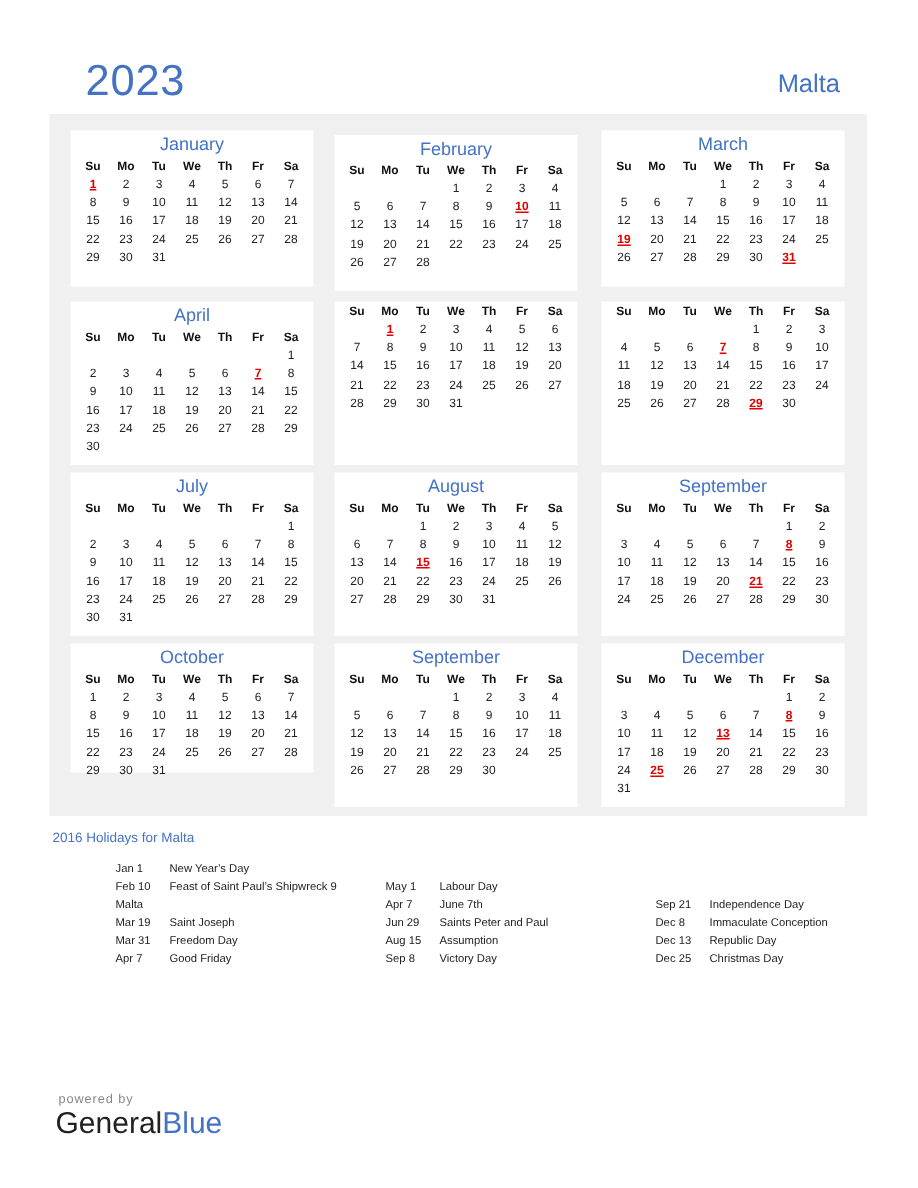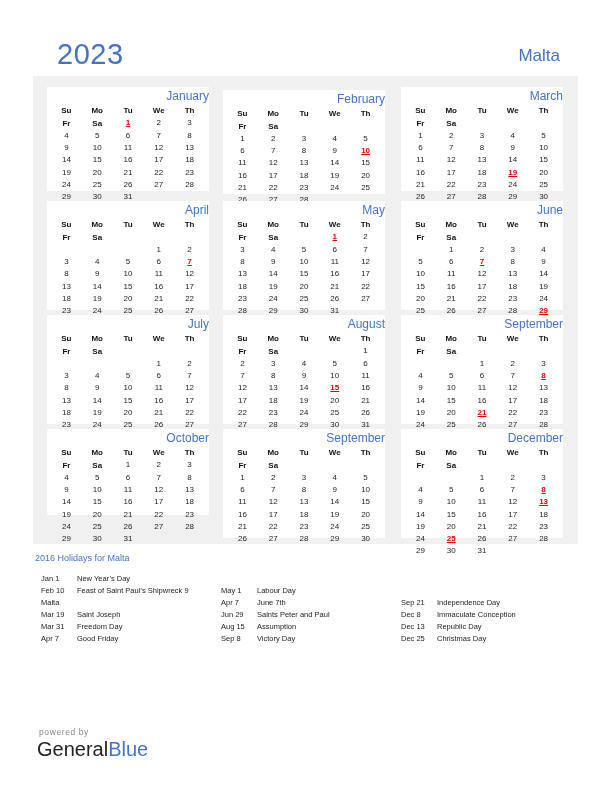--- a/index.html
+++ b/index.html
@@ -1,28 +1,28 @@
 <!DOCTYPE html>
 <html><head>
 <meta charset="utf-8">
 <style>
   html, body { margin:0; padding:0; background:#ffffff; }
   body { width:612px; height:792px; position:relative; overflow:hidden; font-family:"Liberation Sans", sans-serif; color:#222; }
   .year { position:absolute; left:57px; top:38px; font-size:29px; color:#4472C4; letter-spacing:0.5px; }
   .country { position:absolute; right:52px; top:46px; font-size:17px; color:#4472C4; }
   .panel { position:absolute; left:33px; top:76px; width:545px; height:468px; background:#f0f0f0; }
   .month { position:absolute; width:162px; background:#ffffff; }
-  .month .mname { text-align:right; font-size:12px; color:#4472C4; height:15px; line-height:15px; margin-top:2px; }
-  .grid { display:grid; grid-template-columns:repeat(5, 1fr); padding:0 4px; }
+  .month .mname { text-align:center; font-size:12px; color:#4472C4; height:15px; line-height:15px; margin-top:2px; }
+  .grid { display:grid; grid-template-columns:repeat(7, 1fr); padding:0 4px; }
   .grid .hd { font-size:8px; font-weight:bold; text-align:center; height:13px; line-height:13px; color:#111; }
   .grid .d { font-size:8px; text-align:center; height:12.2px; line-height:12.2px; color:#222; }
   .grid .d.hol { color:#e00000; font-weight:bold; text-decoration:underline; }
   .hol-title { position:absolute; left:35px; top:553px; font-size:9px; color:#4472C4; }
   .hol-col { position:absolute; font-size:7.5px; color:#222; }
-  .hol-row { height:12px; line-height:12px; white-space:nowrap; }
+  .hol-row { height:12px; line-height:12px; white-space:nowrap;margin-left:36px; }
   .hol-row .dt { display:inline-block; width:36px; }
   .footer { position:absolute; left:37px; top:727px; }
   .footer .pb { font-size:8.5px; color:#888; letter-spacing:0.6px; margin-left:2px; }
   .footer .brand { font-size:20px; margin-top:1px; }
   .footer .gen { color:#222; }
   .footer .blu { color:#4472C4; }
 </style>
 </head>
 <body>
 
@@ -205,21 +205,20 @@
         <div class="d">24</div>
         <div class="d">25</div>
         <div class="d">26</div>
         <div class="d">27</div>
         <div class="d">28</div>
         <div class="d">29</div>
         <div class="d">30</div>
       </div>
     </div>
     <div class="month" style="left: 223px; top: 201px; height: 109px;">
-      <div class="mname">May</div>
       <div class="grid">
         <div class="hd">Su</div>
         <div class="hd">Mo</div>
         <div class="hd">Tu</div>
         <div class="hd">We</div>
         <div class="hd">Th</div>
         <div class="hd">Fr</div>
         <div class="hd">Sa</div>
         <div class="d"></div>
         <div class="d hol">1</div>
@@ -249,21 +248,20 @@
         <div class="d">25</div>
         <div class="d">26</div>
         <div class="d">27</div>
         <div class="d">28</div>
         <div class="d">29</div>
         <div class="d">30</div>
         <div class="d">31</div>
       </div>
     </div>
     <div class="month" style="left: 401px; top: 201px; height: 109px;">
-      <div class="mname">June</div>
       <div class="grid">
         <div class="hd">Su</div>
         <div class="hd">Mo</div>
         <div class="hd">Tu</div>
         <div class="hd">We</div>
         <div class="hd">Th</div>
         <div class="hd">Fr</div>
         <div class="hd">Sa</div>
         <div class="d"></div>
         <div class="d"></div>

